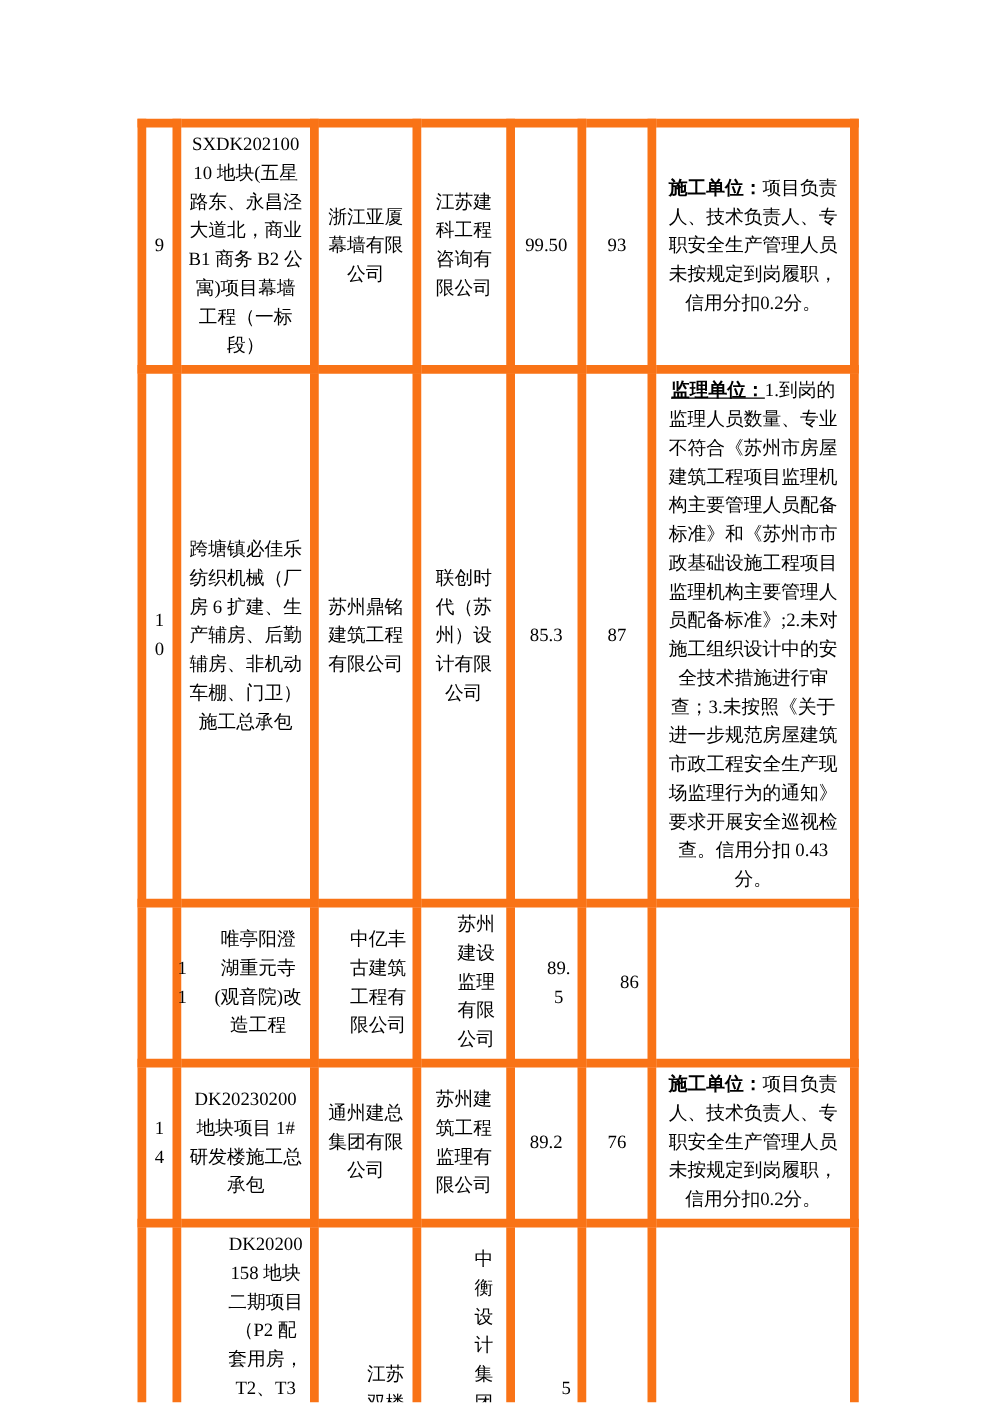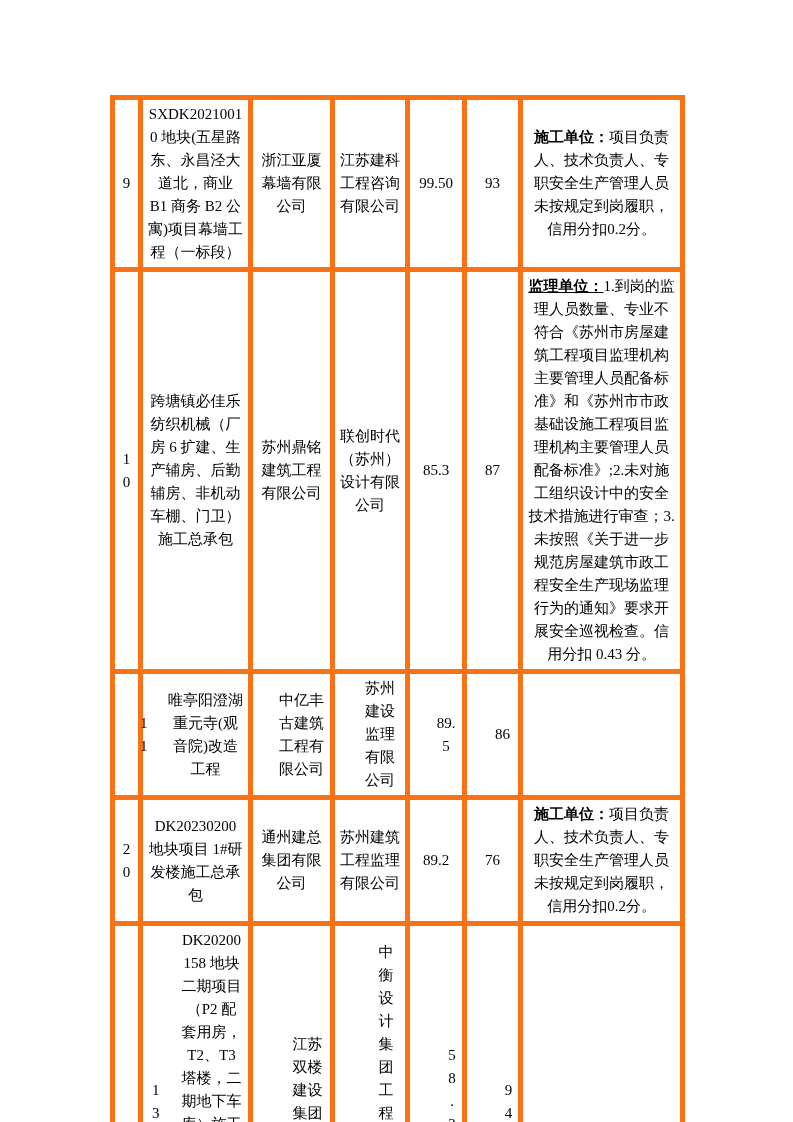--- a/index.html
+++ b/index.html
@@ -21,21 +21,21 @@
   table.eval {
     position: absolute;
     left: 110px;
     top: 95px;
     width: 570px;
     border-collapse: collapse;
     table-layout: fixed;
     border: 2px solid #000000;
   }
   table.eval td {
-    border: 5px solid #f97316;
+    border: 7px solid #f97316;
     vertical-align: middle;
     text-align: center;
     font-size: 15px;
     line-height: 23px;
     padding: 3px 5px;
     word-break: break-word;
   }
   td.col-no { padding: 3px 2px; }
   td.col-project { padding: 3px 7px; }
   td.col-company1 { padding: 3px 8px; }
@@ -90,21 +90,21 @@
       <tr class="row-11">
         <td class="col-no">11</td>
         <td class="col-project">唯亭阳澄湖重元寺(观音院)改造工程</td>
         <td class="col-company1">中亿丰古建筑工程有限公司</td>
         <td class="col-company2">苏州建设监理有限公司</td>
         <td class="col-score1">89.5</td>
         <td class="col-score2">86</td>
         <td class="col-remarks"><span class="remark-label"></span><span></span></td>
       </tr>
       <tr class="row-12">
-        <td class="col-no">20</td>
+        <td class="col-no">14</td>
         <td class="col-project">DK20230200 地块项目 1#研发楼施工总承包</td>
         <td class="col-company1">通州建总集团有限公司</td>
         <td class="col-company2">苏州建筑工程监理有限公司</td>
         <td class="col-score1">89.2</td>
         <td class="col-score2">76</td>
         <td class="col-remarks"><span class="remark-label">施工单位：</span><span>项目负责人、技术负责人、专职安全生产管理人员未按规定到岗履职，信用分扣0.2分。</span></td>
       </tr>
       <tr class="row-13">
         <td class="col-no">13</td>
         <td class="col-project">DK20200158 地块二期项目（P2 配套用房，T2、T3 塔楼，二期地下车库）施工总承包工程（包含人防，不含桩基及基坑围护）</td>

